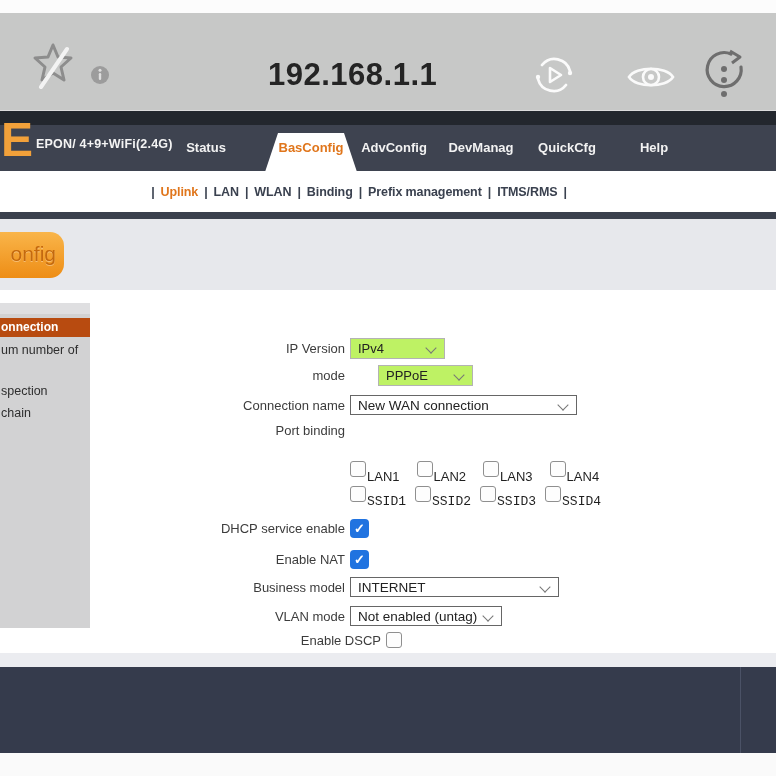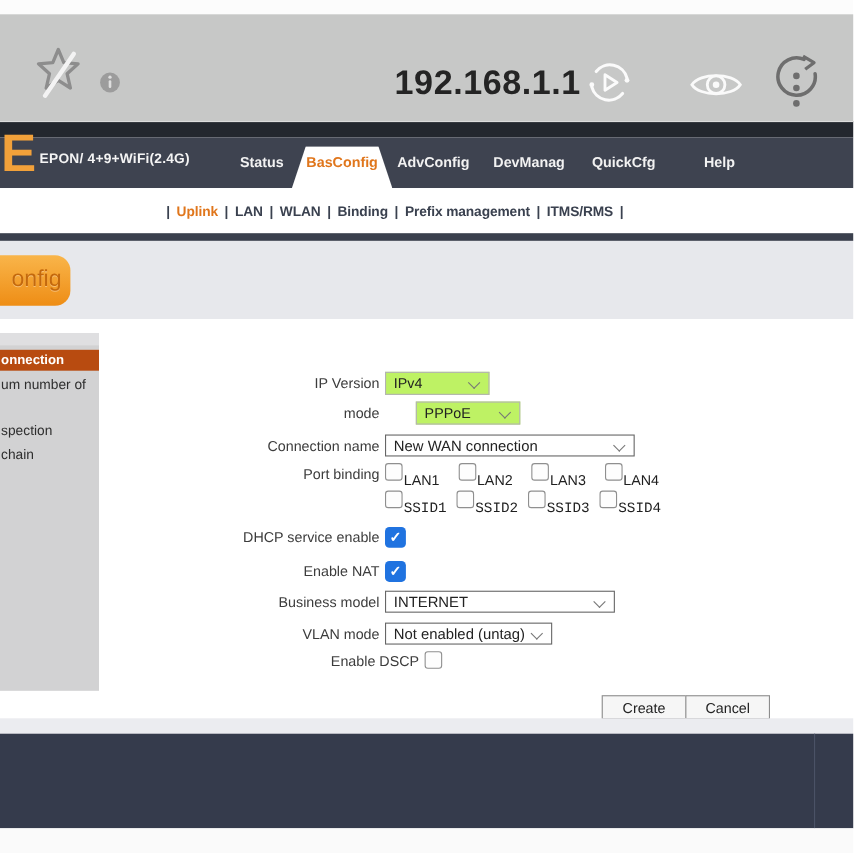--- a/index.html
+++ b/index.html
@@ -2,21 +2,21 @@
 <html><head>
 <meta charset="utf-8">
 <style>
   html,body{margin:0;padding:0;background:#fff;}
   .screen{position:relative;width:776px;height:776px;overflow:hidden;
           font-family:"Liberation Sans",sans-serif;background:#fff;}
 
   
   .top-white{position:absolute;left:0;top:0;width:776px;height:13px;background:#fcfcfc;}
   .browser-bar{position:absolute;left:0;top:13px;width:776px;height:97px;background:#c7c8c7;}
-  .url-text{position:absolute;left:268px;top:44px;width:260px;text-align:right;
+  .url-text{position:absolute;left:268px;top:44px;width:260px;text-align:left;
             font-size:31px;font-weight:bold;color:#242424;letter-spacing:.5px;}
   .bicon{position:absolute;}
 
   
   .nav-strip{position:absolute;left:0;top:110px;width:776px;height:15px;background:#23272e;border-top:1px solid #dcdcdc;box-sizing:border-box;}
   .nav-main{position:absolute;left:0;top:125px;width:776px;height:46px;background:#3e4350;}
   .logo-e{position:absolute;left:1px;top:114px;font-size:48px;font-weight:bold;color:#f2a13a;line-height:52px;}
   .device-label{position:absolute;left:36px;top:137px;font-size:12.5px;font-weight:bold;color:#f4f4f4;letter-spacing:.2px;}
   .tab{position:absolute;top:140px;transform:translateX(-50%);font-size:13px;font-weight:bold;color:#f2f2f2;cursor:pointer;}
   .tab-active-bg{position:absolute;top:133px;left:311px;transform:translateX(-50%);width:92px;height:39px;background:#fff;
@@ -55,21 +55,21 @@
   .chev{position:absolute;right:9px;top:5px;width:7px;height:7px;border-right:1.6px solid #777;
         border-bottom:1.6px solid #777;transform:rotate(45deg);}
   .w-conn{width:227px;} .w-biz{width:209px;} .w-vlan{width:152px;}
   .cb{width:16px;height:16px;border:1.5px solid #8f8f8f;border-radius:3px;background:#fdfdfd;
       box-sizing:border-box;flex:none;cursor:pointer;}
   .cb.checked{width:19px;height:19px;border:none;border-radius:4px;background:#2073e0;position:relative;}
   .cb.checked::after{content:"✓";position:absolute;left:0;top:0;width:19px;height:19px;color:#fff;
       font-size:13px;font-weight:bold;line-height:19px;text-align:center;}
   .pb-item{display:flex;align-items:flex-start;}
   .pb-label{font-size:13px;color:#1f1f1f;margin-top:8px;margin-left:1px;}
-  .pb-lan{margin-right:17px;} .pb-ssid{margin-right:9px;}
+  .pb-lan{margin-right:17px;margin-top:40px;} .pb-ssid{margin-right:9px;}
   .r1{margin-top:48px;} .r2{margin-top:6px;gap:28px;} .r3{margin-top:9px;}
   .r4{margin-top:6px;align-items:flex-start;} .r4 .flabel{margin-top:2px;}
   .r5{margin-top:2px;font-family:Liberation Mono, monospace;} .r6{margin-top:10px;} .r7{margin-top:12px;}
   .r8{margin-top:8px;} .r9{margin-top:9px;} .r10{margin-top:6px;padding-left:36px;}
   .btnrow{display:flex;justify-content:flex-end;padding-right:76px;margin-top:24px;}
   .btn{width:77px;height:22px;background:#f6f6f6;border:1px solid #8d8d8d;font-size:13px;color:#222;
        display:flex;align-items:center;justify-content:center;box-sizing:border-box;cursor:pointer;}
   .btn+.btn{margin-left:-1px;}
 
   
@@ -114,21 +114,21 @@
       <circle cx="20" cy="31" r="3" fill="#6e6e6e"></circle>
       <circle cx="20" cy="45" r="3" fill="#6e6e6e"></circle>
     </svg>
   </div>
 
   <div class="nav-strip"></div>
   <div class="nav-main"></div>
   <div class="logo-e">E</div>
   <div class="device-label">EPON/ 4+9+WiFi(2.4G)</div>
   <div class="tab-active-bg"></div>
-  <div class="tab" style="left:238px">Status</div>
+  <div class="tab" style="left:206px">Status</div>
   <div class="tab-active-label">BasConfig</div>
   <div class="tab" style="left:394px">AdvConfig</div>
   <div class="tab" style="left:481px">DevManag</div>
   <div class="tab" style="left:567px">QuickCfg</div>
   <div class="tab" style="left:654px">Help</div>
 
   <div class="subnav">
     <span>|</span>
     <span class="bc-active">Uplink</span>
     <span>|</span>

